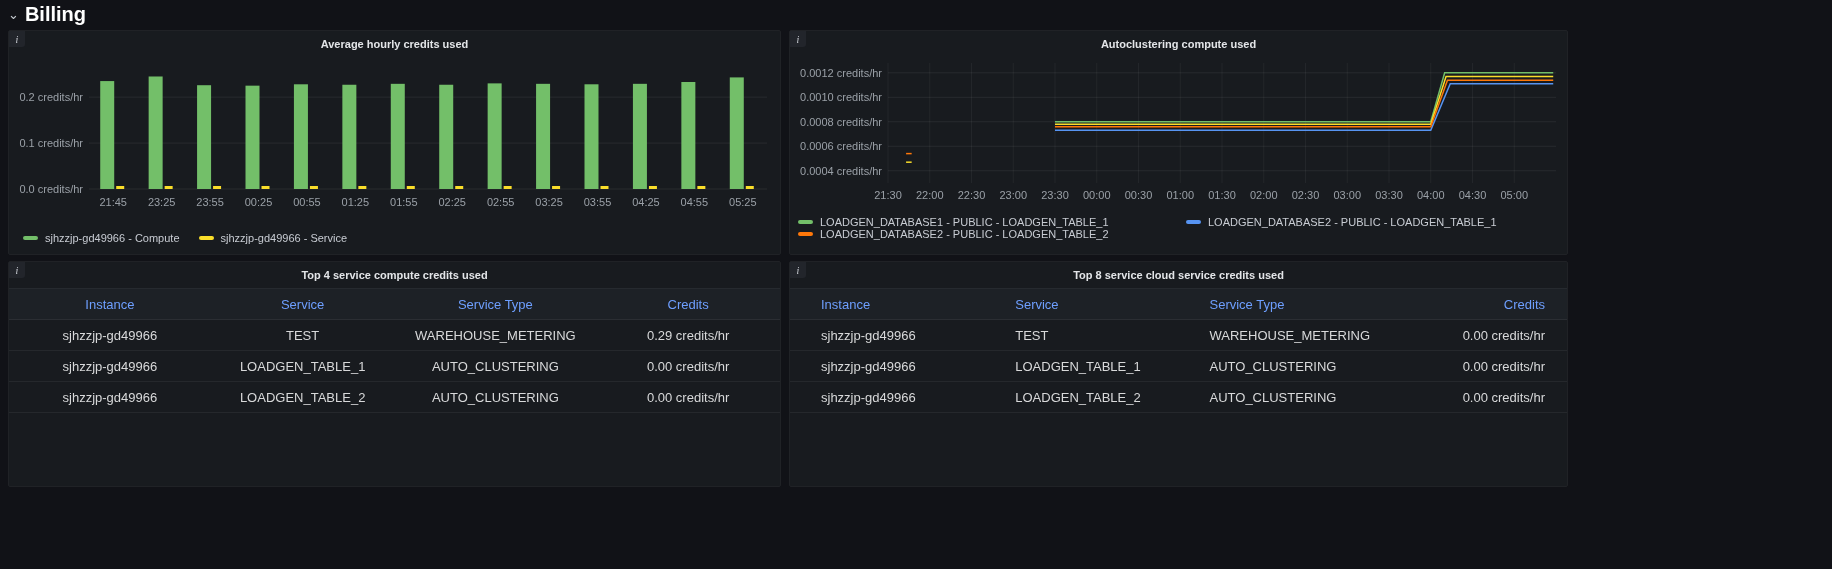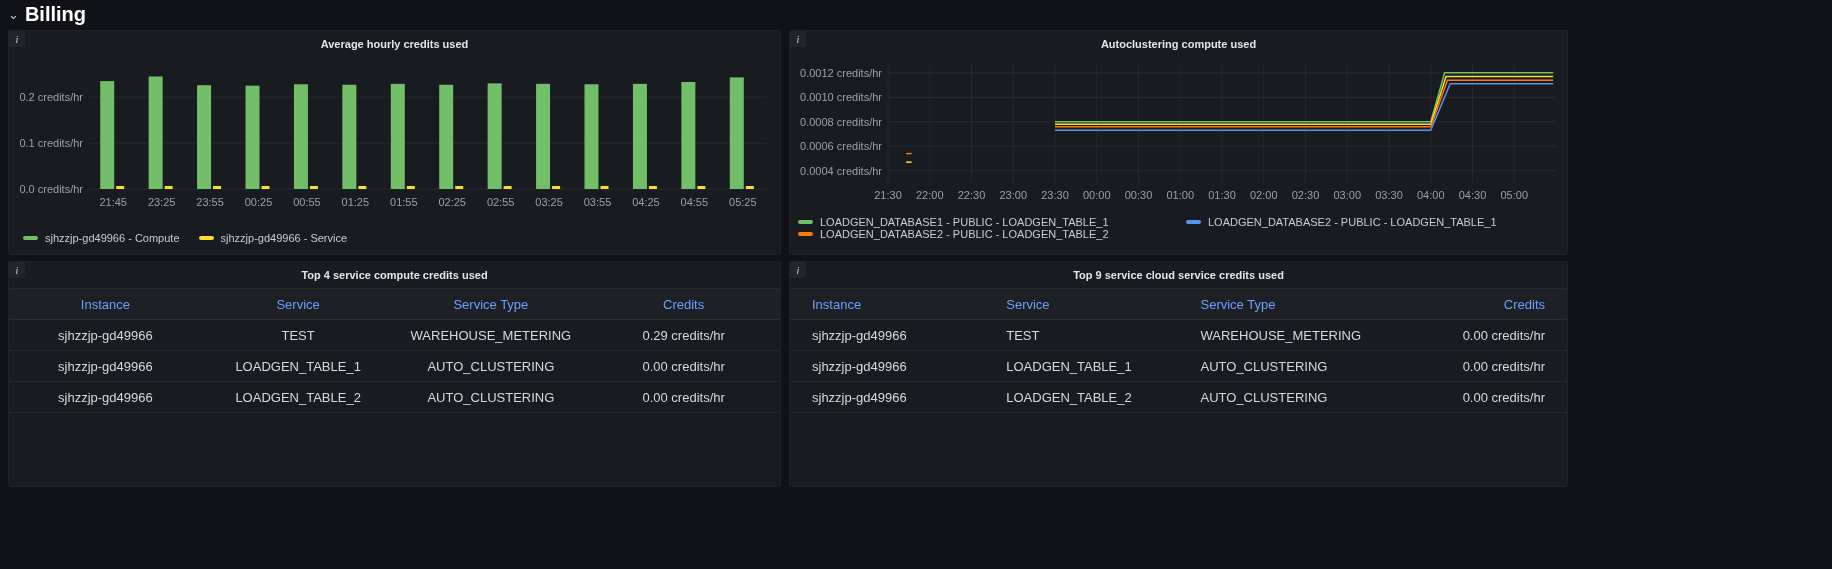--- a/index.html
+++ b/index.html
@@ -16,21 +16,21 @@
   svg{display:block;}
   svg text{font-family:"Liberation Sans",sans-serif;}
   .axis-label{fill:#9aa0a7;font-size:11px;}
   .legend-row{display:flex;gap:19px;padding:3px 0 0 14px;font-size:11px;color:#c8ccd3;}
   .legend-grid{display:grid;grid-template-columns:388px auto;padding:3px 0 0 8px;font-size:11px;color:#c8ccd3;}
   .legend-item{display:flex;align-items:center;gap:7px;cursor:pointer;white-space:nowrap;}
   .swatch{width:15px;height:4px;border-radius:2px;flex:0 0 auto;}
   .table-wrap{margin-top:4px;}
   .trow{display:grid;grid-template-columns:repeat(4,1fr);border-bottom:1px solid rgba(255,255,255,0.06);}
   .thead{background:#1d2126;border-top:1px solid rgba(255,255,255,0.04);}
-  .tcell{padding:7px 22px;font-size:13px;display:flex;align-items:center;height:30px;box-sizing:border-box;white-space:nowrap;overflow:hidden;}
+  .tcell{padding:7px 22px;font-size:13px;display:flex;align-items:center;height:30px;box-sizing:border-box;white-space:nowrap;overflow:hidden;margin-left:9px;}
   .th{color:#6e9fff;cursor:pointer;}
   .center{justify-content:center;text-align:center;}
   .right{justify-content:flex-end;text-align:right;}
 </style>
 </head>
 <body>
 
 <div class="screen">
 
   <div class="row-header">
@@ -206,21 +206,21 @@
           <div class="tcell center">AUTO_CLUSTERING</div>
           <div class="tcell center">0.00 credits/hr</div>
         </div>
       </div>
   </div>
 
   <div class="panel" style="left:789px;top:261px;width:779px;height:226px;">
     <div class="info-corner">
         <span>i</span>
       </div>
-    <div class="panel-title">Top 9 service cloud service credits used</div>
+    <div class="panel-title">Top 8 service cloud service credits used</div>
     <div class="table-wrap" id="cloud-table">
         <div class="trow thead">
           <div class="tcell th">Instance</div>
           <div class="tcell th">Service</div>
           <div class="tcell th">Service Type</div>
           <div class="tcell th right">Credits</div>
         </div>
         <div class="trow">
           <div class="tcell">sjhzzjp-gd49966</div>
           <div class="tcell">TEST</div>

